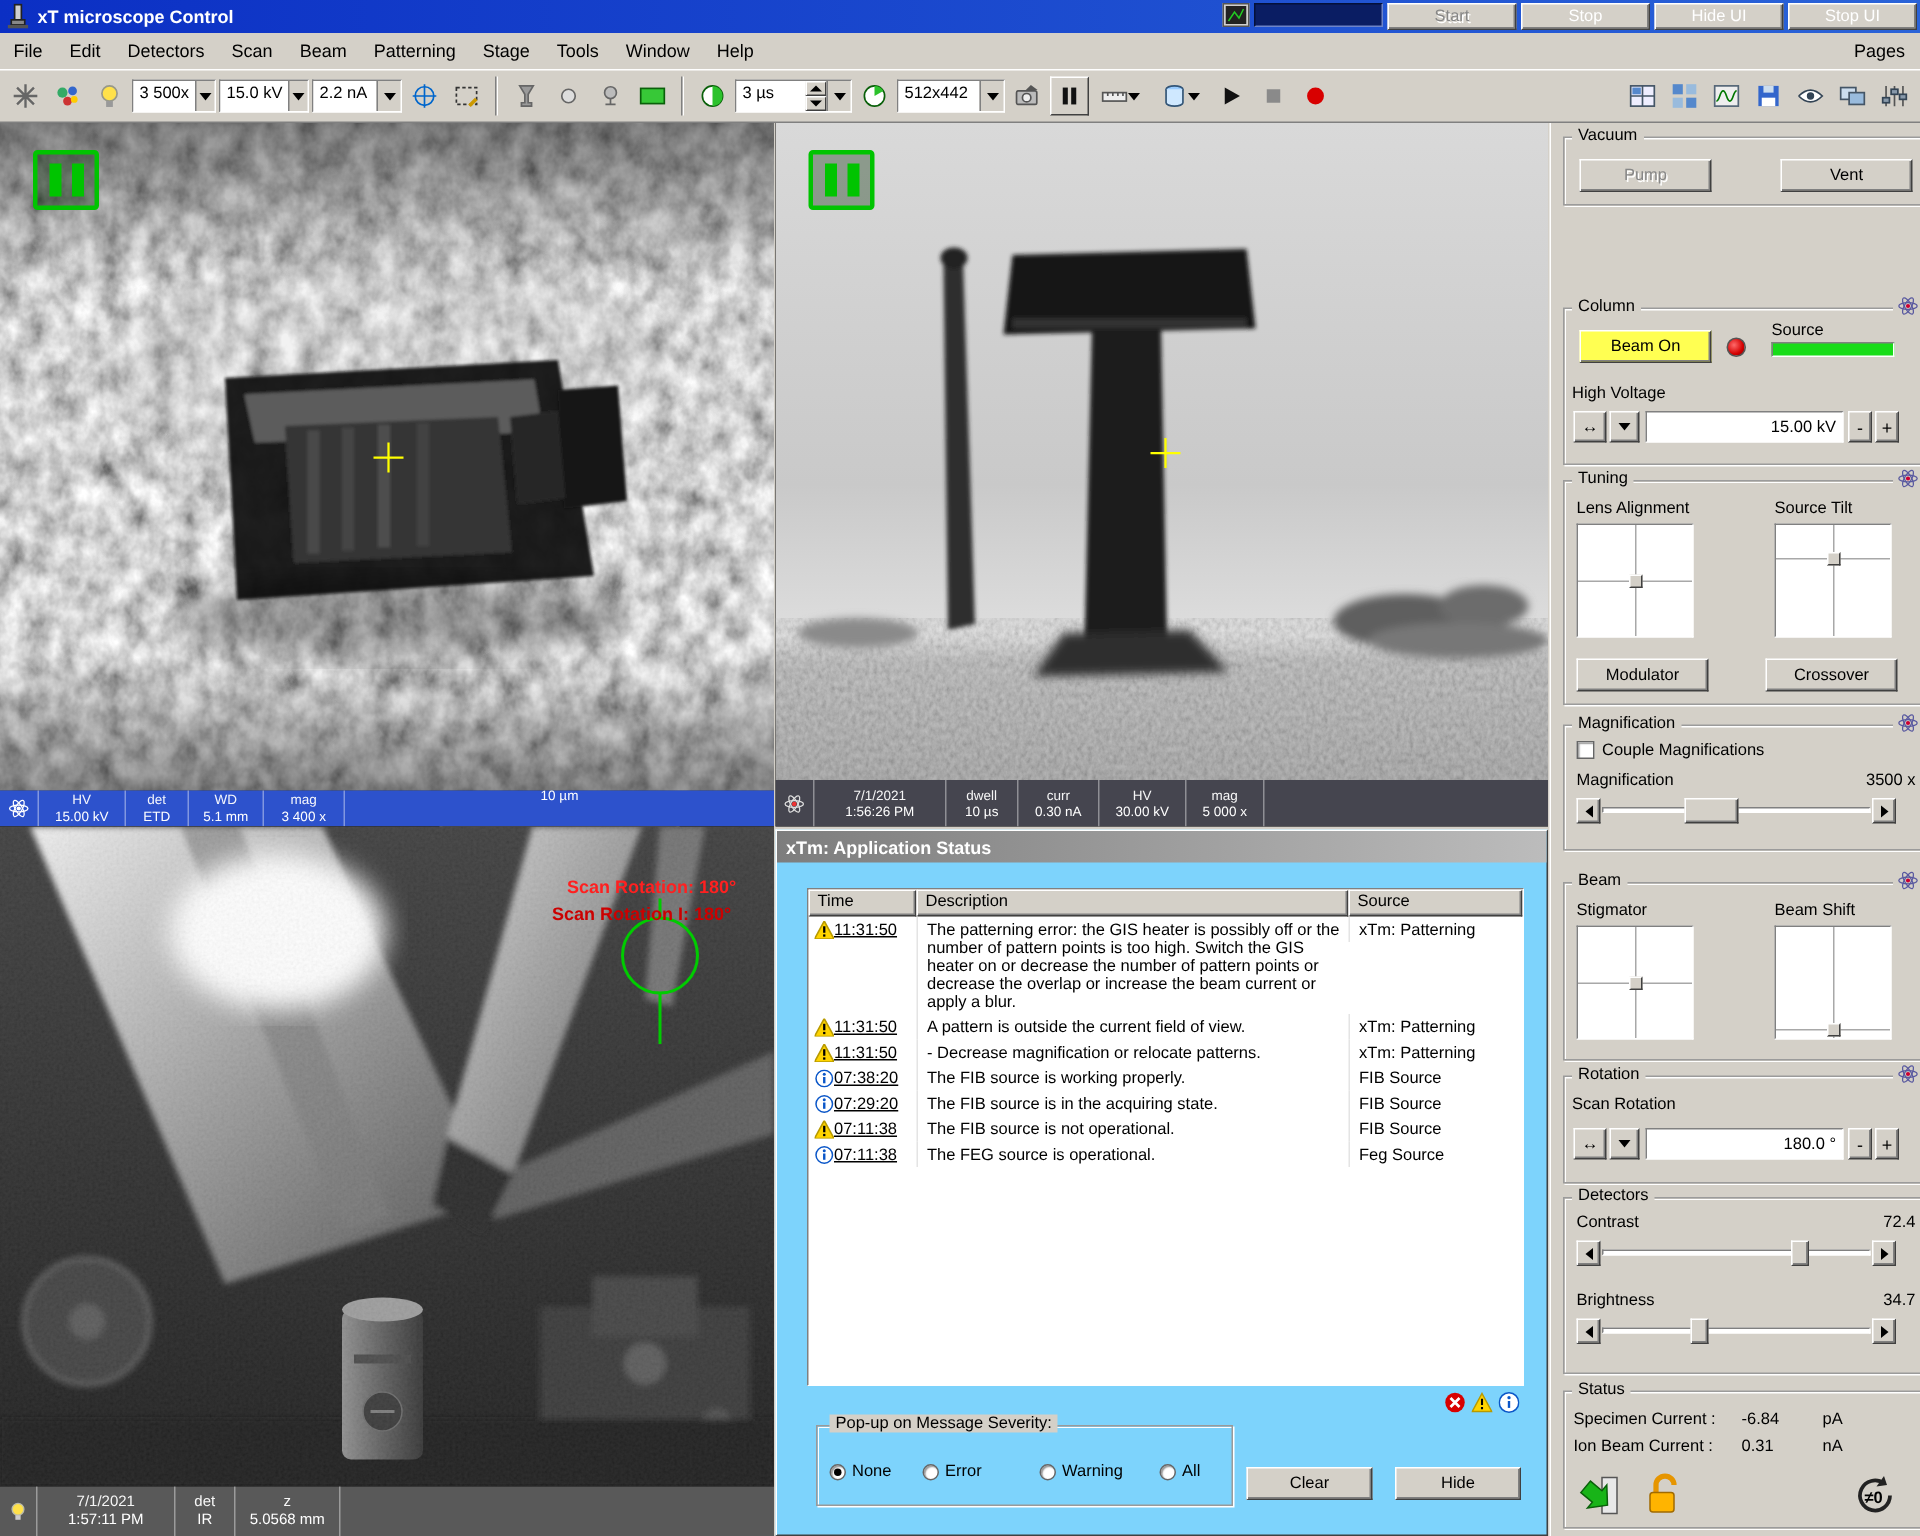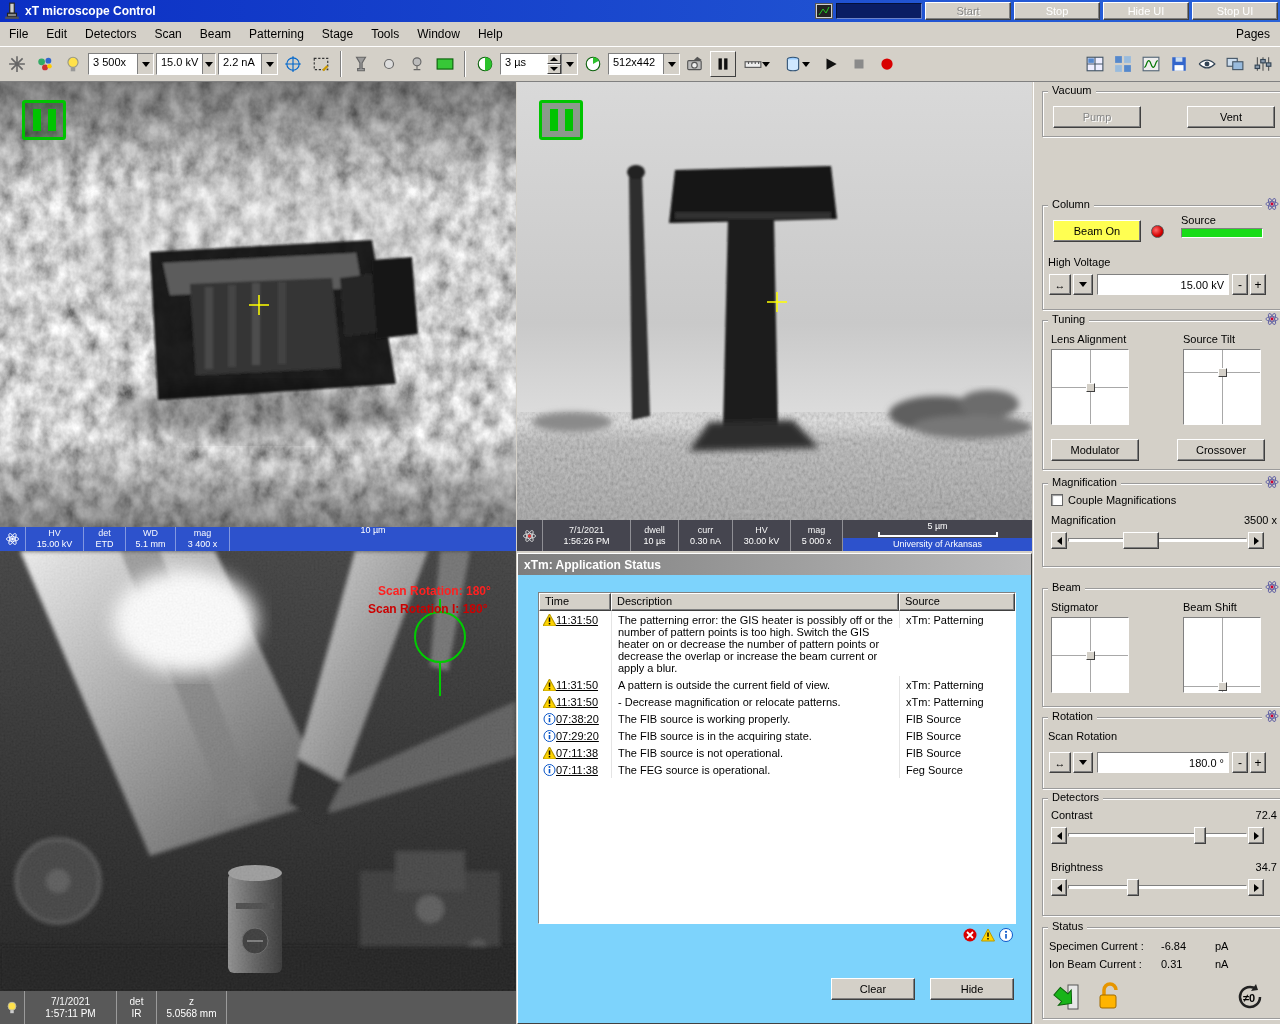--- a/index.html
+++ b/index.html
@@ -9,21 +9,21 @@
   .btn{background:#d4d0c8;border:1px solid;border-color:#ffffff #404040 #404040 #ffffff;box-shadow:inset -1px -1px 0 #808080;
        display:flex;align-items:center;justify-content:center;font-size:11px;cursor:default;}
   .btn.dis{color:#878787;text-shadow:1px 1px 0 #fff;}
   .tri-d{width:0;height:0;border-left:4px solid transparent;border-right:4px solid transparent;border-top:5px solid #000;}
   .tri-l{width:0;height:0;border-top:4px solid transparent;border-bottom:4px solid transparent;border-right:5px solid #000;}
   .tri-r{width:0;height:0;border-top:4px solid transparent;border-bottom:4px solid transparent;border-left:5px solid #000;}
 
   
   .titlebar{left:0;top:0;width:1280px;height:22px;background:linear-gradient(to right,#0b2fc4,#2a63d8);display:flex;align-items:center;color:#fff;}
   .titlebar .title{font-weight:bold;font-size:12px;margin-left:4px;}
-  .tb-right{position:absolute;right:2px;top:2px;display:flex;gap:3px;align-items:center;height:18px;}
+  .tb-right{position:absolute;right:2px;top:2px;display:flex;gap:3px;align-items:flex-start;height:18px;}
   .tb-btn{width:86px;height:18px;}
   .tray{width:18px;height:16px;background:#cfcfcf;border:1px solid #555;display:flex;align-items:center;justify-content:center;}
   .navinset{width:86px;height:16px;background:#0a1d63;border:1px solid;border-color:#04103a #6d84c9 #6d84c9 #04103a;}
 
   
   .menubar{left:0;top:22px;width:1280px;height:24px;background:#d4d0c8;display:flex;align-items:center;font-size:12px;}
   .menu-item{padding:0 9px;line-height:22px;}
   .menu-pages{margin-left:auto;padding-right:10px;}
 
   
@@ -154,21 +154,21 @@
         <circle cx="8" cy="11" r="2.6" fill="#c33"></circle>
         <circle cx="12" cy="10" r="2" fill="#fc0"></circle>
       </svg>
   </div>
   <div class="tbtn">
     <svg class="tico" viewBox="0 0 16 16">
         <circle cx="8" cy="6.5" r="4.5" fill="#ffe14a" stroke="#998"></circle>
         <rect x="6" y="11" width="4" height="3.5" fill="#999"></rect>
       </svg>
   </div>
-  <div class="combo" style="width:66px">
+  <div class="combo" style="width:56px">
     <span class="val" style="flex:1">3 500x</span>
     <span class="drop">
         <i class="tri-d"></i>
       </span>
   </div>
   <div class="combo" style="width:60px">
     <span class="val" style="flex:1">15.0 kV</span>
     <span class="drop">
         <i class="tri-d"></i>
       </span>
@@ -494,27 +494,20 @@
         <span>0.30 nA</span>
       </span>
     <span class="dcell" style="width:58px">
         <span class="l">HV</span>
         <span>30.00 kV</span>
       </span>
     <span class="dcell" style="width:52px">
         <span class="l">mag</span>
         <span>5 000 x</span>
       </span>
-    <span class="dwide">
-      <span class="topr">
-        <span>5 µm</span>
-        <span class="scaleline" style="width:120px"></span>
-      </span>
-      <span class="orgstrip">University of Arkansas</span>
-    </span>
   </div>
 </div>
 
 <div class="quad" style="left:0;top:551px;width:516px;height:473px;">
   <svg width="516" height="440" viewBox="0 0 516 440">
     <defs>
       <linearGradient id="bg3" x1="0" y1="0" x2="0" y2="1">
           <stop offset="0" stop-color="#383838"></stop>
           <stop offset="1" stop-color="#161616"></stop>
         </linearGradient>
@@ -708,20 +701,39 @@
         <rect x="6.3" y="4.5" width="1.4" height="4.2" fill="#000"></rect>
         <rect x="6.3" y="10" width="1.4" height="1.5" fill="#000"></rect>
       </svg>
     <svg viewBox="0 0 14 14">
         <circle cx="7" cy="7" r="6.5" fill="#fff" stroke="#0a56c8"></circle>
         <rect x="6.2" y="6" width="1.6" height="4.6" fill="#0a56c8"></rect>
         <circle cx="7" cy="3.8" r="1.1" fill="#0a56c8"></circle>
       </svg>
   </div>
 
+  <div class="popup">
+    <span class="legend">Pop-up on Message Severity:</span>
+    <span class="ropt" style="left:8px">
+        <span class="radio on"></span>
+        <span>None</span>
+      </span>
+    <span class="ropt" style="left:70px">
+        <span class="radio"></span>
+        <span>Error</span>
+      </span>
+    <span class="ropt" style="left:148px">
+        <span class="radio"></span>
+        <span>Warning</span>
+      </span>
+    <span class="ropt" style="left:228px">
+        <span class="radio"></span>
+        <span>All</span>
+      </span>
+  </div>
 
   <div class="btn clearbtn">Clear</div>
   <div class="btn hidebtn">Hide</div>
 </div>
 
 <div class="abs sidebar">
 
   <div class="grp" style="top:9px;height:46px">
     <span class="gt">Vacuum</span>
     <div class="btn sbtn dis" style="left:10px;top:14px;width:88px">Pump</div>

